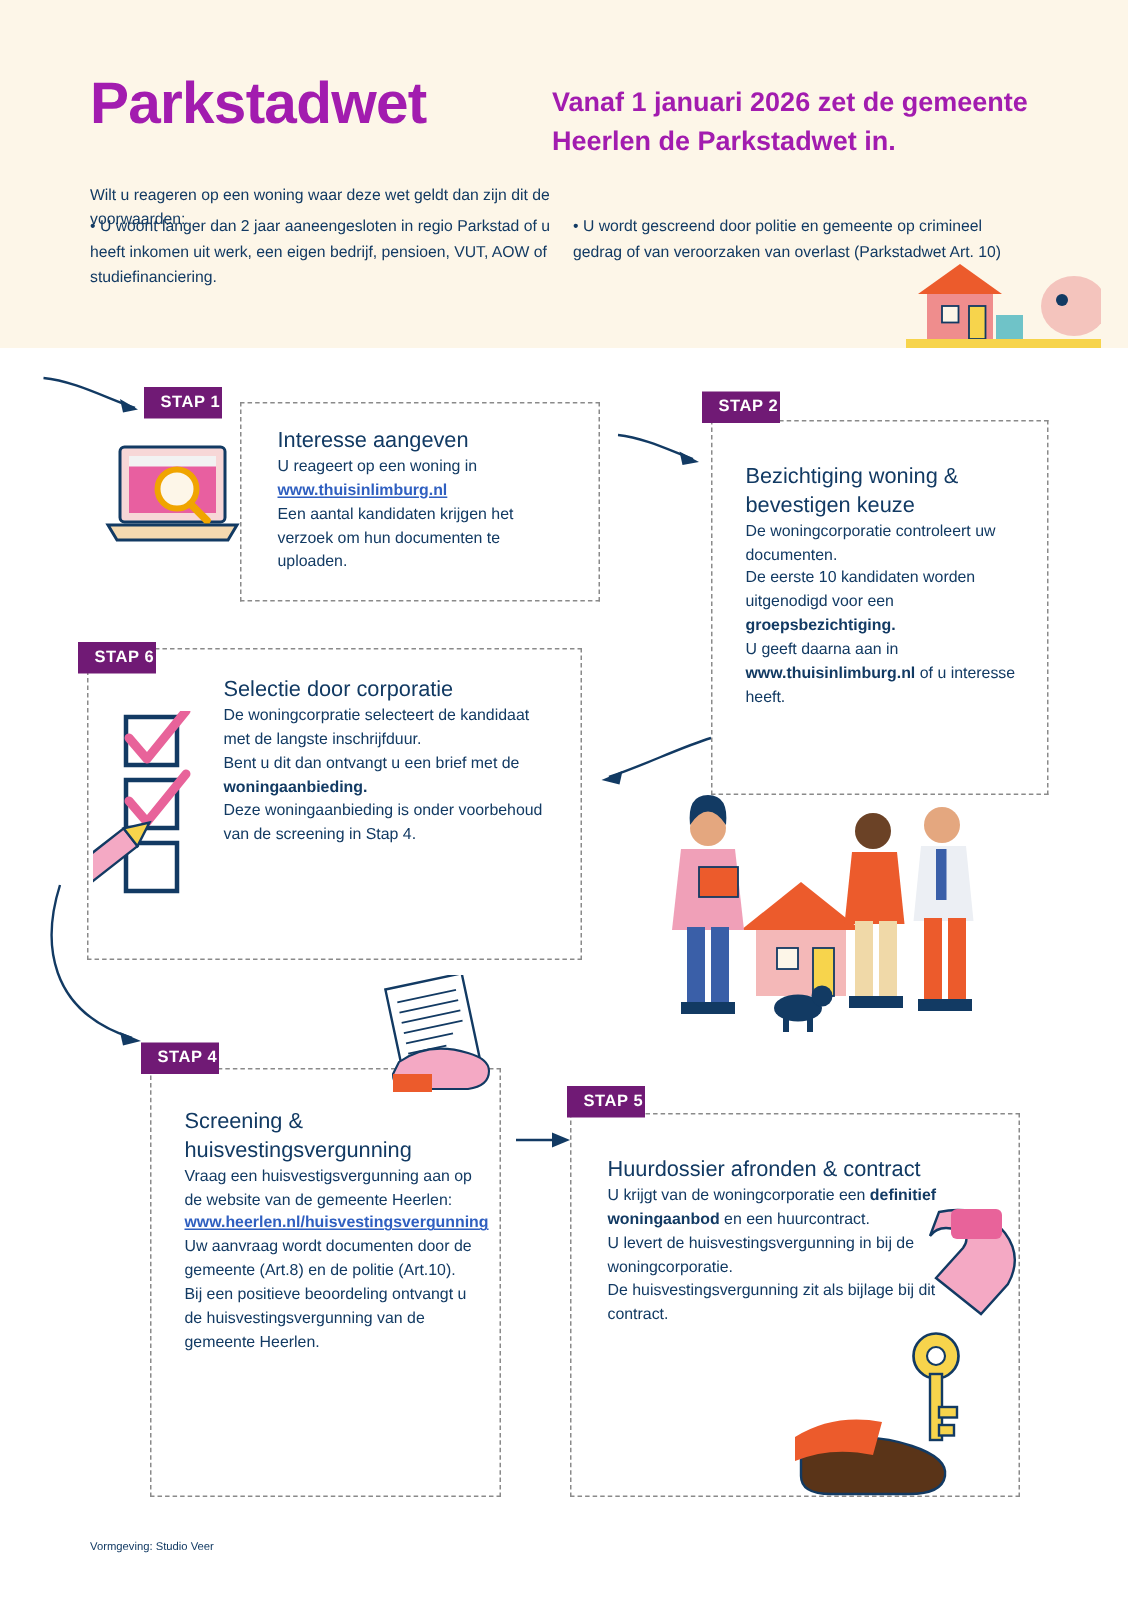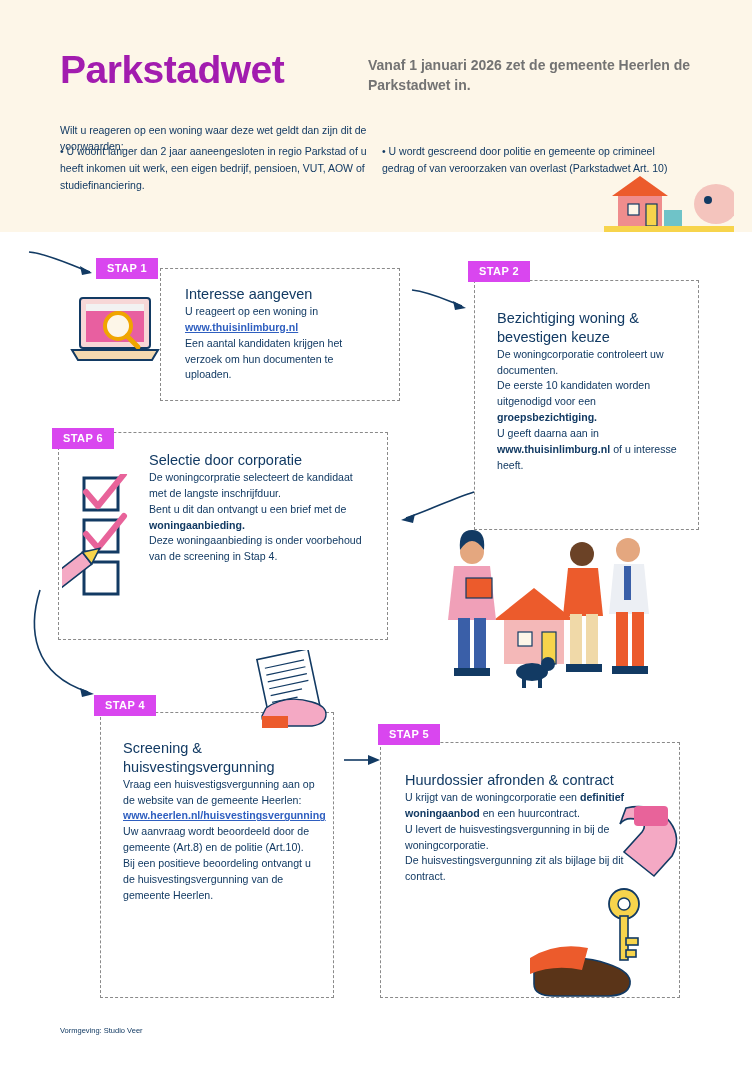--- a/index.html
+++ b/index.html
@@ -18,21 +18,21 @@
   .header {
     position:absolute; left:0; top:0; width:752px; height:232px;
     background:#fdf6e8;
   }
   .title {
     position:absolute; left:60px; top:48px;
     font-size:39px; font-weight:bold; color:#a21caf; letter-spacing:-0.5px;
   }
   .subtitle {
     position:absolute; left:368px; top:56px; width:330px;
-    font-size:14px; font-weight:bold; color:#737373; line-height:1.42;
+    font-size:18px; font-weight:bold; color:#a21caf; line-height:1.42;
   }
   .intro {
     position:absolute; left:60px; top:122px; width:330px;
     font-size:10.5px; color:#123a63; line-height:1.55;
   }
   .cond-col {
     position:absolute; font-size:10.5px; color:#123a63; line-height:1.62;
   }
   .cond-left { left:60px; top:143px; width:320px; }
   .cond-right { left:382px; top:143px; width:300px; }
@@ -41,23 +41,23 @@
   .hdr-ill { position:absolute; right:18px; bottom:0px; width:130px; height:62px; }
 
   
   .stepbox {
     position:absolute;
     border:1px dashed #8a8a8a;
     background:transparent;
   }
   .badge {
     position:absolute;
-    background:#d946ef; color:#fff;
+    background:#701a75; color:#fff;
     font-size:11px; font-weight:bold; letter-spacing:0.4px;
-    padding:5px 11px 5px 11px;
+    padding:5px 1px 5px 11px;
     line-height:1;
   }
   .step-h {
     font-size:14.5px; font-weight:normal; color:#123a63; line-height:1.3;
   }
   .step-p {
     font-size:10.6px; color:#123a63; line-height:1.5; margin-top:0;
   }
   .step-p:first-of-type { margin-top:0; }
   .step-p a, .lnk {
@@ -236,21 +236,21 @@
     <rect x="90" y="158" width="4" height="10" fill="#123a63"></rect>
     <rect x="106" y="158" width="4" height="10" fill="#123a63"></rect>
   </svg>
 
   <div class="stepbox" id="box4">
     <div class="inner">
       <div class="step-h">Screening &amp; huisvestingsvergunning</div>
       <div class="step-p">
         <span>Vraag een huisvestigsvergunning aan op de website van de gemeente Heerlen: </span><span class="lnk">www.heerlen.nl/huisvestingsvergunning</span>
       </div>
-      <div class="step-p">Uw aanvraag wordt beoordeeld door de gemeente (Art.8) en de politie (Art.10).</div>
+      <div class="step-p">Uw aanvraag wordt documenten door de gemeente (Art.8) en de politie (Art.10).</div>
       <div class="step-p">Bij een positieve beoordeling ontvangt u de huisvestingsvergunning van de gemeente Heerlen.</div>
     </div>
   </div>
   <div class="badge" id="badge4">STAP 4</div>
 
   <svg style="position:absolute; left:246px; top:650px;" width="104" height="78" viewBox="0 0 104 78">
     <g transform="rotate(-12 50 30)">
       <rect x="16" y="2" width="52" height="58" fill="#fff" stroke="#123a63" stroke-width="1.6"></rect>
       <g stroke="#123a63" stroke-width="1.2">
         <line x1="22" y1="12" x2="62" y2="12"></line>

